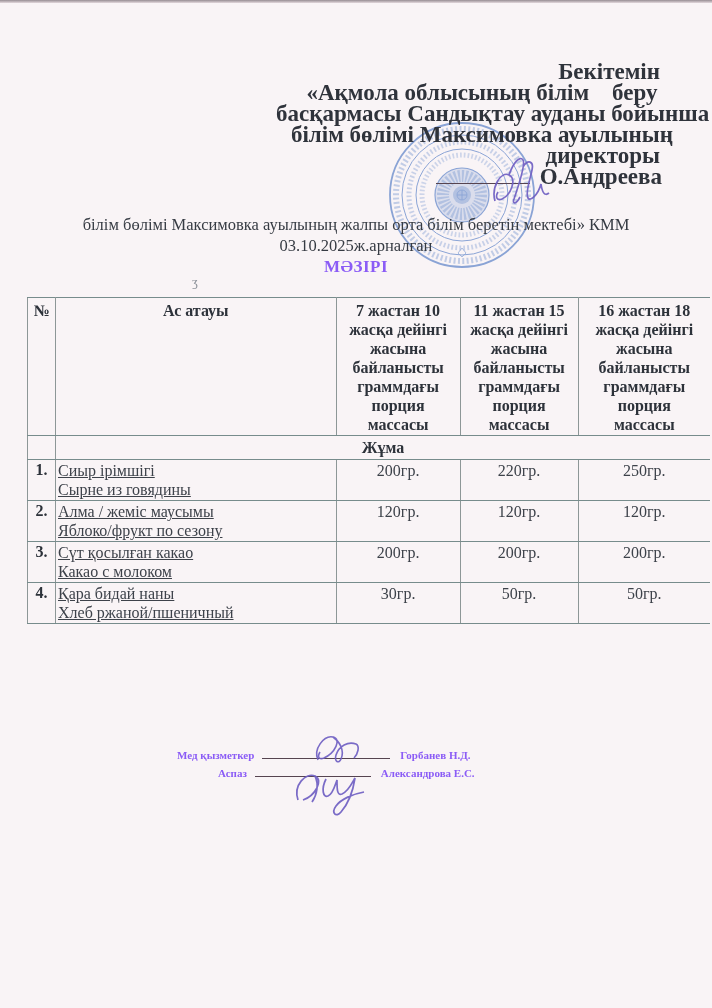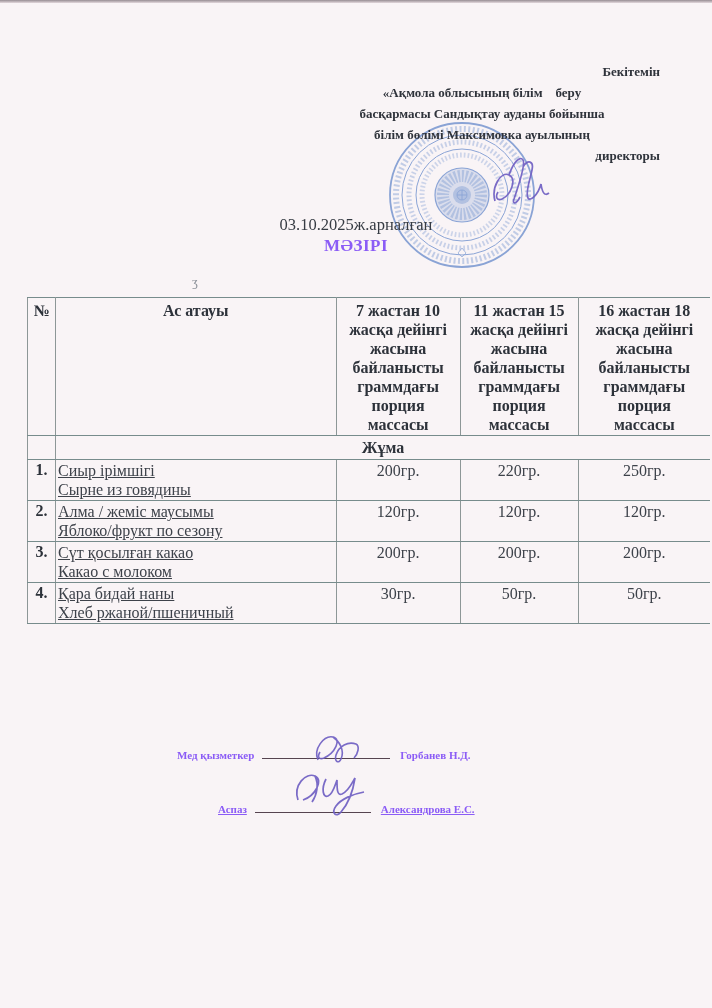--- a/index.html
+++ b/index.html
@@ -6,21 +6,21 @@
   body{
     width:712px;height:1008px;position:relative;overflow:hidden;
     background:#f9f4f6;
     font-family:"Liberation Serif", serif;
     color:#3d424a;
   }
   .top-edge{position:absolute;top:0;left:0;width:712px;height:3px;
     background:linear-gradient(#978d93,#e3d8dd);}
   
   .approval{position:absolute;top:61px;right:24px;width:412px;z-index:3;
-    font-weight:bold;font-size:13px;line-height:21px;text-align:center;color:#2f333b;}
+    font-weight:bold;font-size:23px;line-height:21px;text-align:center;color:#2f333b;}
   .approval .line{white-space:pre;}
   .approval .r{text-align:right;padding-right:28px;}
   .sigline{text-align:right;padding-right:26px;}
   .uline{display:inline-block;height:14px;border-bottom:1.6px solid #564450;
     vertical-align:baseline;}
   .uline.dir{width:94px;margin-right:10px;}
   
   .stamp{position:absolute;left:387px;top:120px;width:150px;height:150px;z-index:1;opacity:.9;}
   .dir-sig{position:absolute;left:489px;top:153px;z-index:4;}
   
@@ -40,21 +40,21 @@
   tr.hdr{height:137px;}
   tr.day{height:24px;}
   tr.day td{font-weight:bold;text-align:center;color:#2d323a;line-height:21px;}
   tr.item{height:38px;}
   td.num{font-weight:bold;text-align:center;color:#2d323a;}
   td.dish{padding-left:5px;line-height:19px;text-decoration:underline;}
   td.val{text-align:center;line-height:19px;padding-top:2px;margin-left:44px;}
   
   .sig-row{position:absolute;z-index:3;font-weight:bold;font-size:11px;color:#8b5cf6;white-space:nowrap;}
   .sig-row.med{left:177px;top:744px;}
-  .sig-row.cook{left:218px;top:798px;text-decoration:underline;}
+  .sig-row.cook{left:218px;top:762px;}
   .uline.med{width:128px;margin:0 10px 0 8px;}
   .uline.cook{width:116px;margin:0 10px 0 8px;}
   .ink{position:absolute;z-index:5;}
   .ink.med{left:308px;top:730px;}
   .ink.cook{left:286px;top:768px;}
   svg .blue{stroke:#7e9bd2;fill:none;}
 </style>
 </head>
 <body>
 
@@ -78,23 +78,27 @@
 <svg class="dir-sig ink" width="66" height="60" viewBox="0 0 66 60">
   <path d="M6,48 C2,34 12,18 20,22 C28,26 22,42 13,46 C8,48 6,44 9,39 M20,22 C24,10 31,2 34,7 C37,12 29,34 25,46 C23,51 27,52 31,44 M34,14 C39,6 45,8 43,17 C41,27 36,40 39,45 C41,49 49,42 52,31 C53,38 55,44 60,40" stroke="#6f5ec2" stroke-width="1.7" fill="none" opacity="0.92"></path>
 </svg>
 
 <div class="approval">
   <div class="line r">Бекітемін</div>
   <div class="line">«Ақмола облысының білім    беру</div>
   <div class="line">басқармасы Сандықтау ауданы бойынша</div>
   <div class="line">білім бөлімі Максимовка ауылының</div>
   <div class="line r">директоры</div>
+  <div class="sigline">
+    <span class="uline dir"></span><span>О.Андреева</span>
+  </div>
 </div>
 
 <div class="subtitle">
+  <div>білім бөлімі Максимовка ауылының жалпы орта білім беретін мектебі» КММ</div>
   <div>03.10.2025ж.арналған</div>
   <div class="menu-title">МӘЗІРІ</div>
 </div>
 <div class="artifact">ʒ</div>
 
 <table class="menu">
   <colgroup>
     <col style="width:28px">
       <col style="width:281px">
       <col style="width:124px">

